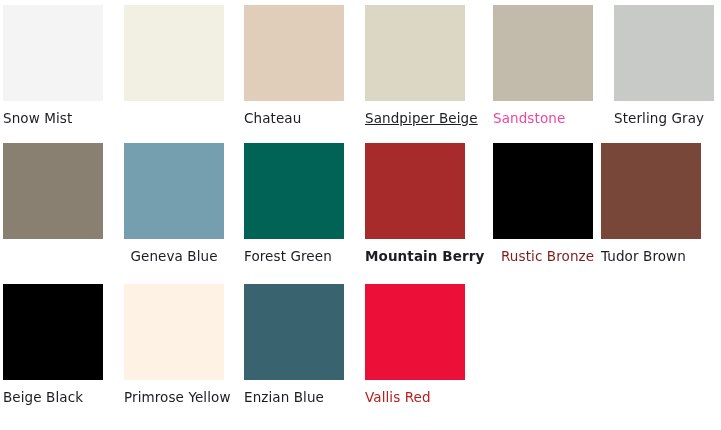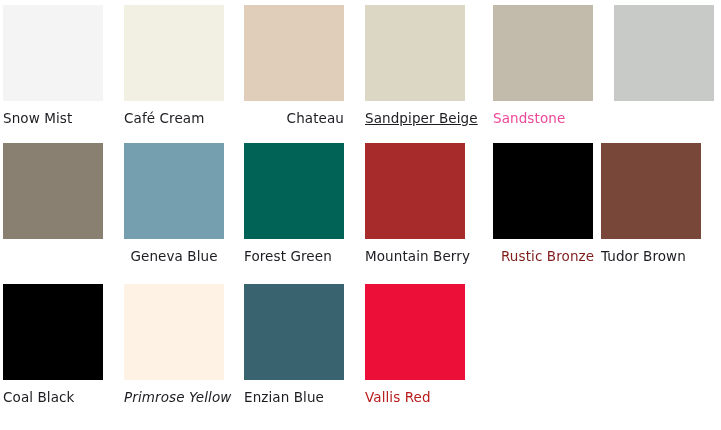--- a/index.html
+++ b/index.html
@@ -56,69 +56,69 @@
 <body style="background: rgb(255, 255, 255);">
 
 <div id="palette-grid" style="background: rgb(255, 255, 255);">
     <div class="swatch-row" style="top: 5px;">
       <div class="swatch-cell" style="left: 3px;">
         <span class="swatch-chip" title="#f4f4f4" style="width: 100px; height: 96px; background: rgb(244, 244, 244);"></span>
         <span class="swatch-label" style="color: rgb(28, 28, 34);">Snow Mist</span>
       </div>
       <div class="swatch-cell" style="left: 124px;">
         <span class="swatch-chip" title="#f2efe3" style="width: 100px; height: 96px; background: rgb(242, 239, 227);"></span>
-        <span class="swatch-label" style="color: rgb(28, 28, 34);">Café Cream</span>
       </div>
-      <div class="swatch-cell" style="left: 244px; text-align: right;">
+      <div class="swatch-cell" style="left: 244px;">
         <span class="swatch-chip" title="#e0cdba" style="width: 100px; height: 96px; background: rgb(224, 205, 186);"></span>
         <span class="swatch-label" style="color: rgb(28, 28, 34);">Chateau</span>
       </div>
       <div class="swatch-cell" style="left: 365px;">
         <span class="swatch-chip" title="#dcd7c5" style="width: 100px; height: 96px; background: rgb(220, 215, 197);"></span>
         <span class="swatch-label" style="color: rgb(28, 28, 34); text-decoration: underline;">Sandpiper Beige</span>
       </div>
       <div class="swatch-cell" style="left: 493px;">
         <span class="swatch-chip" title="#c2bbac" style="width: 100px; height: 96px; background: rgb(194, 187, 172);"></span>
         <span class="swatch-label" style="color: #ec4899;">Sandstone</span>
       </div>
       <div class="swatch-cell" style="left: 614px;">
         <span class="swatch-chip" title="#c7cac6" style="width: 100px; height: 96px; background: rgb(199, 202, 198);"></span>
+        <span class="swatch-label" style="color: rgb(28, 28, 34);">Sterling Gray</span>
       </div>
     </div>
     <div class="swatch-row" style="top: 143px;">
       <div class="swatch-cell" style="left: 3px;">
         <span class="swatch-chip" title="#8a8072" style="width: 100px; height: 96px; background: rgb(138, 128, 114);"></span>
       </div>
       <div class="swatch-cell" style="left: 124px; text-align: center;">
         <span class="swatch-chip" title="#759eae" style="width: 100px; height: 96px; background: rgb(117, 158, 174);"></span>
         <span class="swatch-label" style="color: rgb(28, 28, 34);">Geneva Blue</span>
       </div>
       <div class="swatch-cell" style="left: 244px;">
         <span class="swatch-chip" title="#006355" style="width: 100px; height: 96px; background: rgb(0, 99, 85);"></span>
         <span class="swatch-label" style="color: rgb(28, 28, 34);">Forest Green</span>
       </div>
       <div class="swatch-cell" style="left: 365px;">
         <span class="swatch-chip" title="#a62b2a" style="width: 100px; height: 96px; background: rgb(166, 43, 42);"></span>
-        <span class="swatch-label" style="color: rgb(28, 28, 34);">Mountain Berry</span>
+        <span class="swatch-label" style="color: rgb(28, 28, 34); font-weight: bold;">Mountain Berry</span>
       </div>
       <div class="swatch-cell" style="left: 493px;">
         <span class="swatch-chip" title="#000000" style="width: 100px; height: 96px; background: rgb(0, 0, 0);"></span>
         <span class="swatch-label" style="color: #7f1d1d; margin-left: 8px;">Rustic Bronze</span>
       </div>
       <div class="swatch-cell" style="left: 601px;">
         <span class="swatch-chip" title="#78473a" style="width: 100px; height: 96px; background: rgb(120, 71, 58);"></span>
         <span class="swatch-label" style="color: rgb(28, 28, 34);">Tudor Brown</span>
       </div>
     </div>
     <div class="swatch-row" style="top: 284px;">
       <div class="swatch-cell" style="left: 3px;">
         <span class="swatch-chip" title="#000000" style="width: 100px; height: 96px; background: rgb(0, 0, 0);"></span>
-        <span class="swatch-label" style="color: rgb(28, 28, 34);">Coal Black</span>
+        <span class="swatch-label" style="color: rgb(28, 28, 34);">Beige Black</span>
       </div>
-      <div class="swatch-cell" style="left: 124px; font-style: italic;">
+      <div class="swatch-cell" style="left: 124px;">
         <span class="swatch-chip" title="#fdf2e3" style="width: 100px; height: 96px; background: rgb(253, 242, 227);"></span>
         <span class="swatch-label" style="color: rgb(28, 28, 34);">Primrose Yellow</span>
       </div>
       <div class="swatch-cell" style="left: 244px;">
         <span class="swatch-chip" title="#39646f" style="width: 100px; height: 96px; background: rgb(57, 100, 111);"></span>
         <span class="swatch-label" style="color: rgb(28, 28, 34);">Enzian Blue</span>
       </div>
       <div class="swatch-cell" style="left: 365px;">
         <span class="swatch-chip" title="#ec0f37" style="width: 100px; height: 96px; background: rgb(236, 15, 55);"></span>
         <span class="swatch-label" style="color: #b91c1c;">Vallis Red</span>

